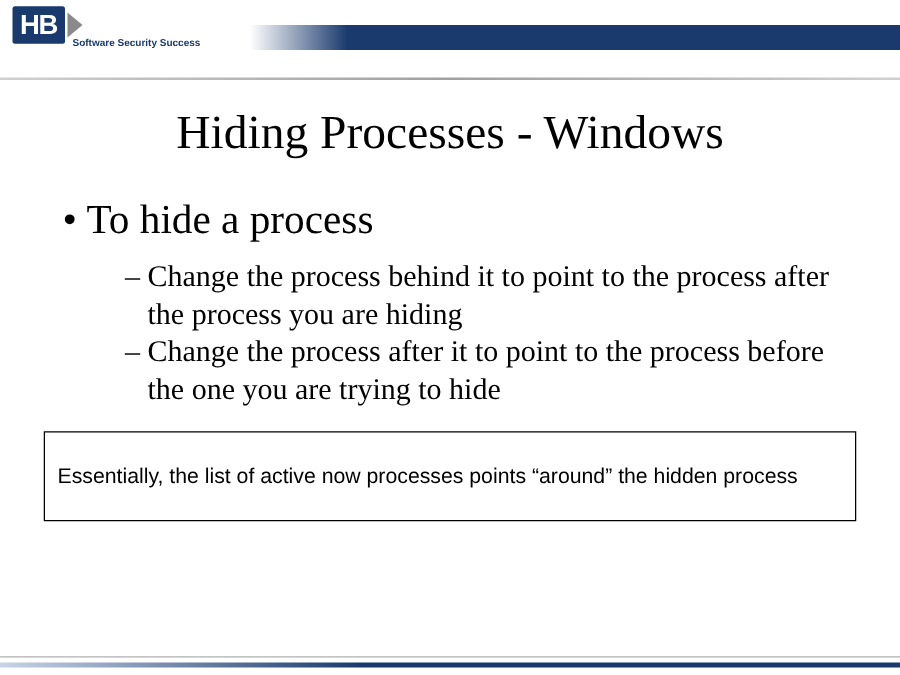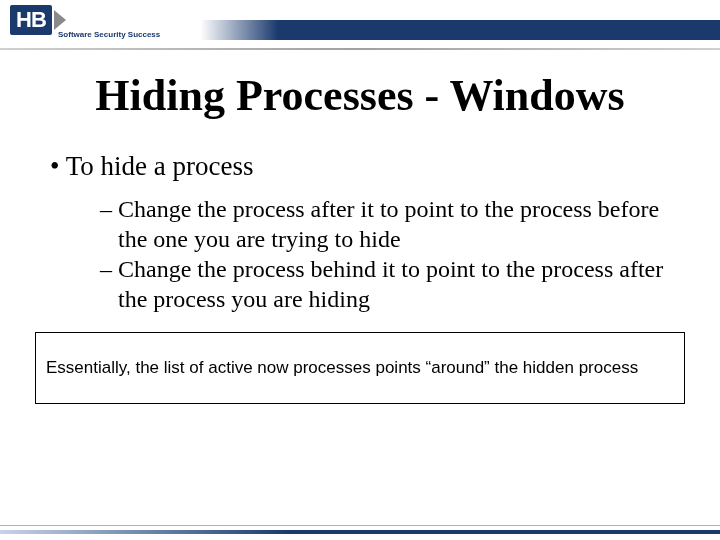--- a/index.html
+++ b/index.html
@@ -10,21 +10,21 @@
     body {
       width: 720px;
       height: 540px;
       background: #ffffff;
       font-family: "Times New Roman", Times, serif;
       position: relative;
       overflow: hidden;
     }
     .header {
       width: 100%;
-      height: 50px;
+      height: 64px;
       position: relative;
       background: linear-gradient(to bottom, #ffffff 0%, #ffffff 100%);
     }
     .logo-container {
       position: absolute;
       left: 10px;
       top: 5px;
       display: flex;
       align-items: center;
     }
@@ -75,32 +75,32 @@
     }
     .header-line {
       position: absolute;
       bottom: 0;
       left: 0;
       width: 100%;
       height: 2px;
       background: linear-gradient(to right, #d0d0d0 0%, #a0a0a0 50%, #d0d0d0 100%);
     }
     .slide-title {
-      font-size: 44px;
+      font-size: 38px;
       color: #000;
       text-align: center;
       margin-top: 20px;
       margin-bottom: 30px;
-      font-weight: bold;
+      font-weight: normal;
     }
     .content {
       padding: 0 50px;
     }
     .bullet-main {
-      font-size: 27px;
+      font-size: 33px;
       color: #000;
       margin-bottom: 12px;
     }
     .bullet-main::before {
       content: "• ";
     }
     .sub-bullets {
       padding-left: 50px;
     }
     .sub-bullet {
@@ -156,22 +156,22 @@
   </div>
   <div class="tagline">Software Security Success</div>
   <div class="header-line"></div>
 </div>
 
 <h1 class="slide-title">Hiding Processes - Windows</h1>
 
 <div class="content">
   <div class="bullet-main">To hide a process</div>
   <div class="sub-bullets">
+    <div class="sub-bullet">Change the process behind it to point to the process after the process you are hiding</div>
     <div class="sub-bullet">Change the process after it to point to the process before the one you are trying to hide</div>
-    <div class="sub-bullet">Change the process behind it to point to the process after the process you are hiding</div>
   </div>
 </div>
 
 <div class="note-box">Essentially, the list of active now processes points “around” the hidden process</div>
 
 <div class="footer">
   <div class="footer-line"></div>
   <div class="footer-stripe"></div>
 </div>
 

